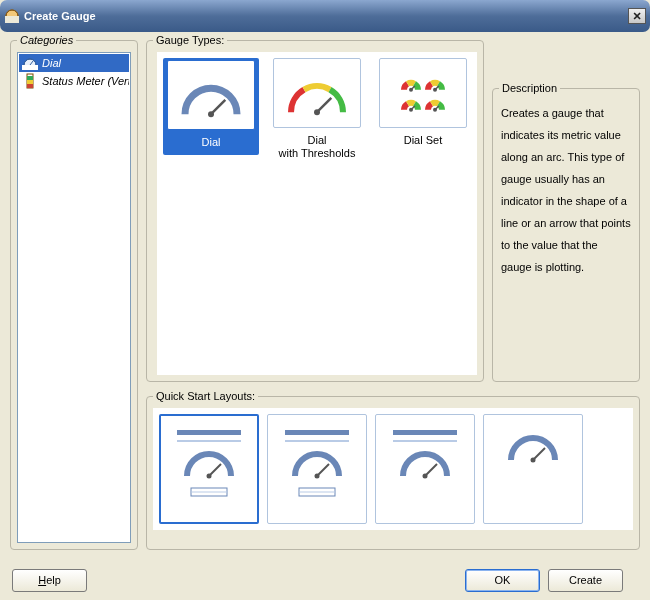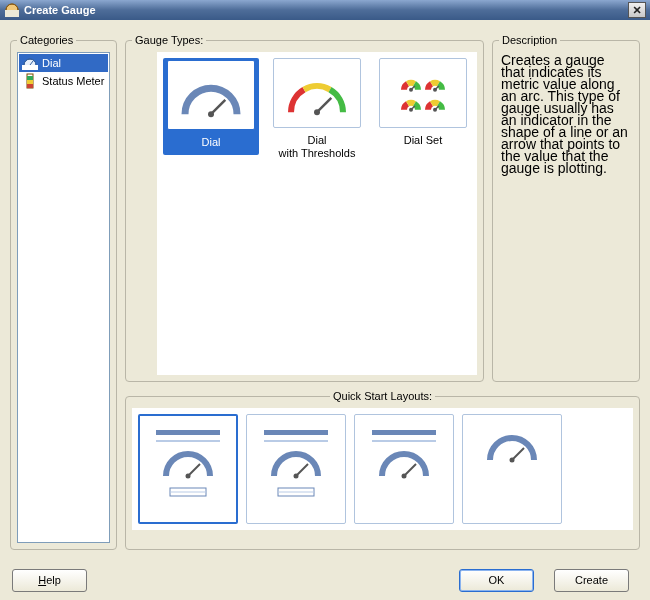--- a/index.html
+++ b/index.html
@@ -1,23 +1,23 @@
 <!DOCTYPE html>
 <html><head>
 <meta charset="utf-8">
 <style>
   * { box-sizing: border-box; }
   html, body { margin:0; padding:0; font-family: "Tahoma", "Segoe UI", sans-serif; font-size:11px; color:#000; }
   body { background:#ece9d8; width:650px; height:600px; overflow:hidden; }
 
   
   .titlebar {
-    height:20px;
+    height:32px;
     background: linear-gradient(to bottom, #8ba7cf 0%, #4e6d99 50%, #3a5a88 100%);
-    display:flex; align-items:center; padding:0 4px;
+    display:flex; align-items:center; padding:0 4px;border-radius:7px;
   }
   .title-icon { width:16px; height:16px; margin-right:4px; display:flex; align-items:center; justify-content:center; }
   .title-text { color:#fff; font-weight:bold; flex:1; }
   .close-btn {
     width:18px; height:16px;
     background: linear-gradient(to bottom,#f0f0f0,#c8c8c8);
     border:1px solid #555;
     display:flex; align-items:center; justify-content:center;
     font-family: Arial; font-weight:bold; font-size:11px; color:#222;
   }
@@ -30,21 +30,21 @@
   fieldset {
     border:1px solid #b9b6a7;
     border-radius:4px;
     margin:0; padding:6px;
     background:#ece9d8;
     min-width:0;
   }
   legend { padding:0 3px; color:#000; }
 
   
-  .cat-fs { width:107px; display:flex; flex-direction:column; }
+  .cat-fs { width:128px; display:flex; flex-direction:column;font-style:italic; }
   .cat-list {
     flex:1;
     background:#fff;
     border:1px solid #7f9db9;
     padding:1px;
     overflow:hidden;
   }
   .cat-item {
     display:flex; align-items:center; gap:4px;
     padding:2px 3px; height:18px;
@@ -66,41 +66,41 @@
     width:88px; height:70px; margin:0 auto 4px;
     border:1px solid #b0c4de; background:#fff;
     display:flex; align-items:center; justify-content:center;
     border-radius:2px;
   }
   .type-item.selected .type-thumb { border:1px solid #2a6dd0; }
   .type-item.selected { background:#2a6dd0; color:#fff; padding:2px; border-radius:2px; }
   .type-item.selected .type-thumb { background:#fff; }
   .type-label { font-size:11px; line-height:13px; padding:2px 0 4px; }
 
-  .desc-fs { width:148px; }
-  .desc-body { font-size:14px; line-height:12px; padding:2px; }
-
-  .layouts-fs { height:160px;text-align:center; }
+  .desc-fs { width:148px;margin-top:48px; }
+  .desc-body { font-size:11px; line-height:22px; padding:2px; }
+
+  .layouts-fs { height:160px; }
   .layouts-row {
     background:#fff; display:flex; gap:8px; padding:6px; align-items:flex-start;
     height:calc(100% - 4px);
   }
   .layout-item {
     width:100px; height:110px;
     border:1px solid #b0c4de; background:#fff;
     display:flex; align-items:center; justify-content:center;
     border-radius:2px;
   }
   .layout-item.selected { border:2px solid #2a6dd0; }
 
   
   .btnbar {
-    position:absolute; left:0; right:9px; bottom:0; height:40px;
+    position:absolute; left:0; right:15px; bottom:0; height:40px;
     display:flex; align-items:center; padding:0 12px;
-    gap:20px;
+    gap:8px;
   }
   .spacer { flex:1; }
   button.winbtn {
     min-width:75px; height:23px;
     background: linear-gradient(to bottom,#fff,#ece9d8);
     border:1px solid #7a7a7a; border-radius:3px;
     font: 11px "Tahoma", sans-serif;
     padding:0 10px;
   }
   button.winbtn.default { border:1px solid #2a6dd0; box-shadow: inset 0 0 0 1px #8ab3ef; }

